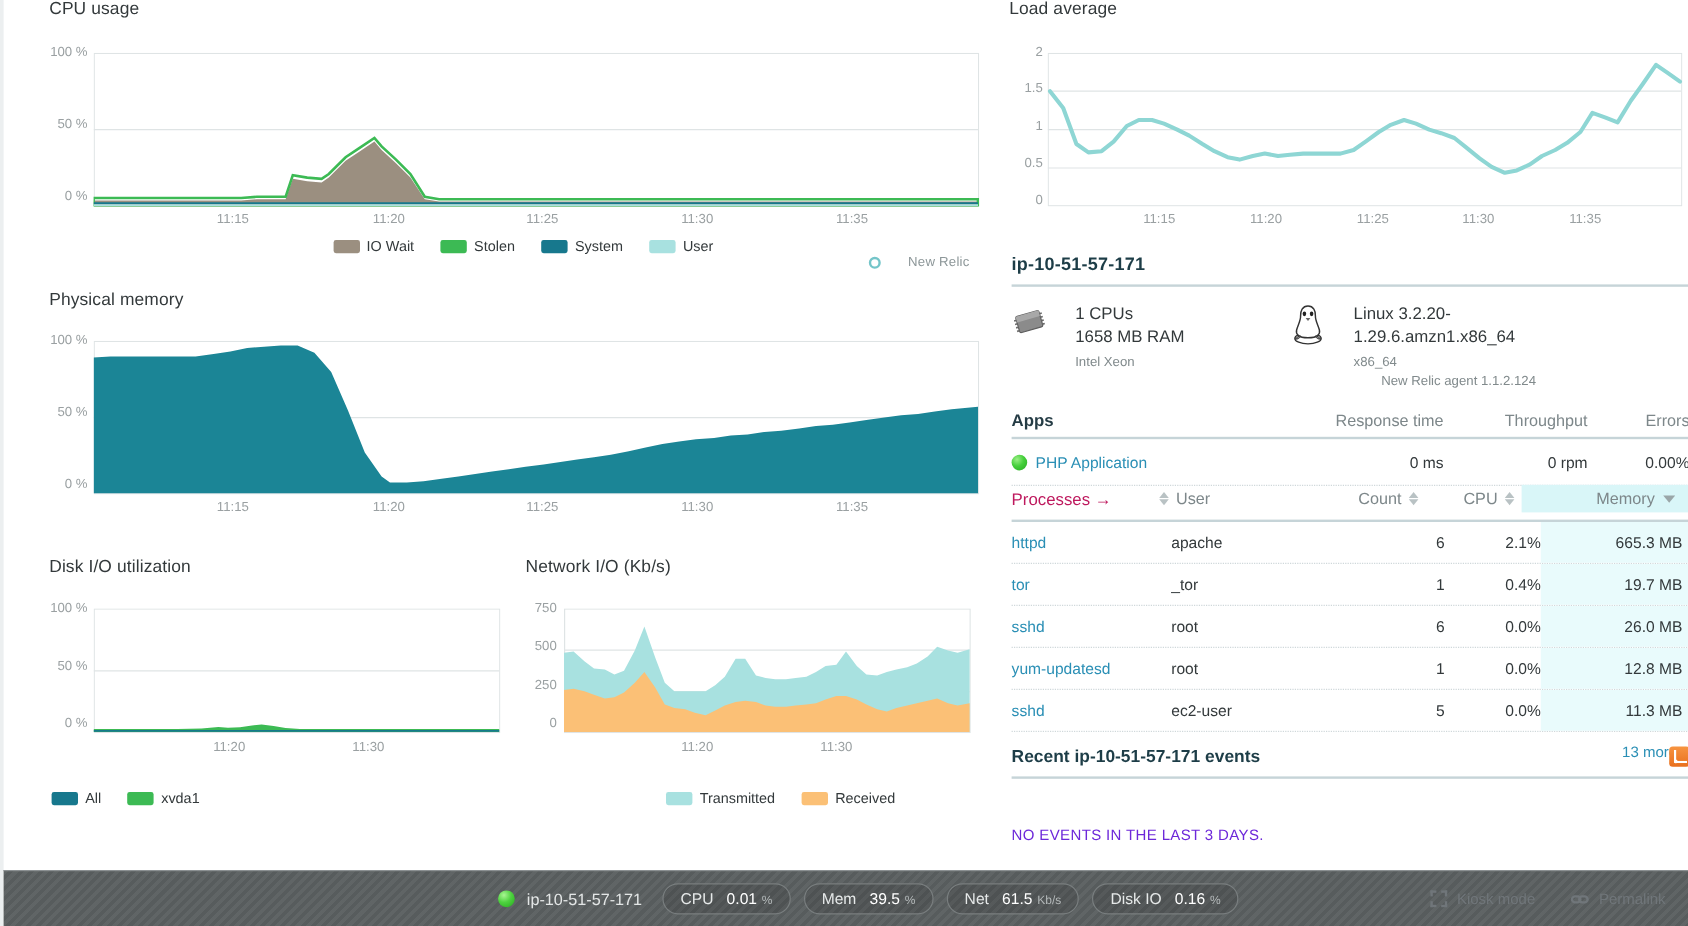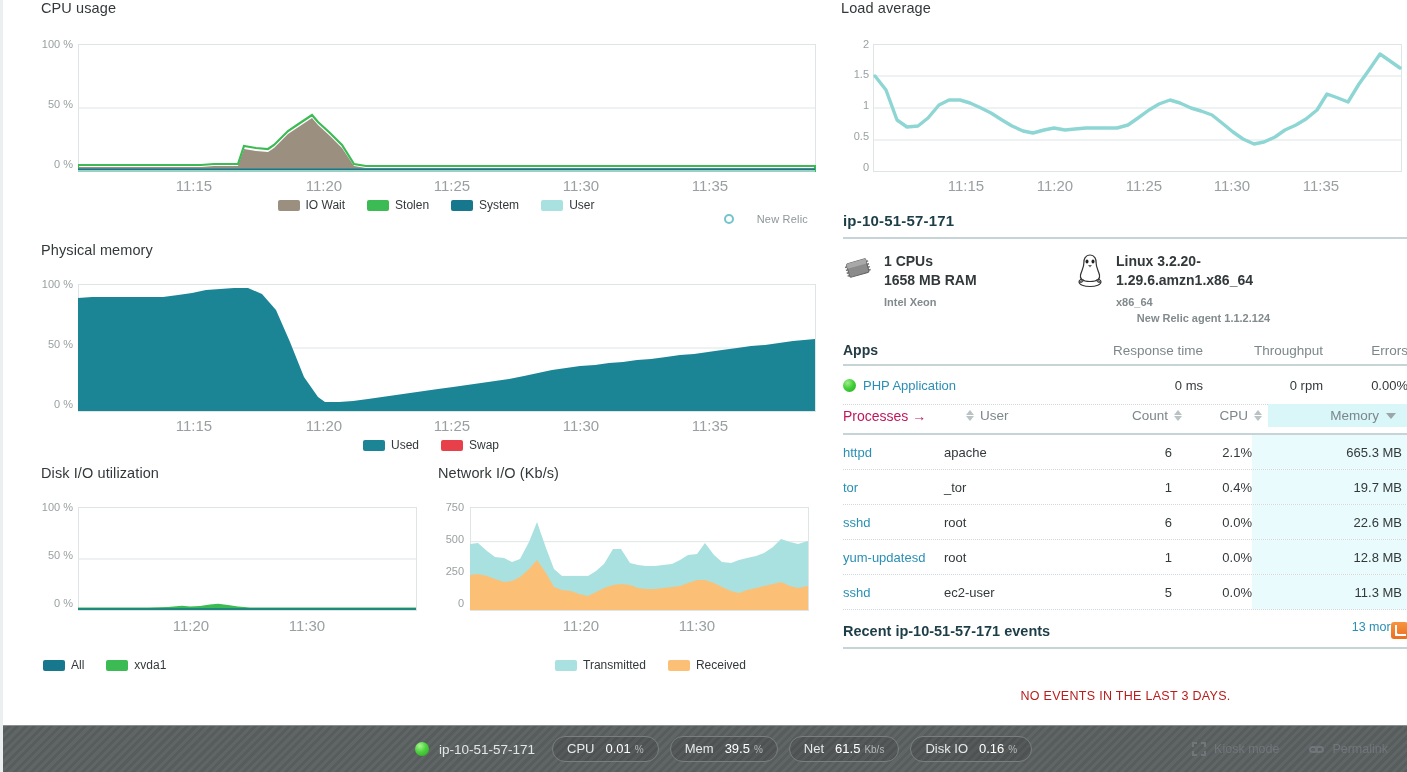--- a/index.html
+++ b/index.html
@@ -27,21 +27,21 @@
   .plot svg { display: block; }
   .ylab {
     position: absolute;
     font-size: 11px;
     color: #9aa0a2;
     text-align: right;
     white-space: nowrap;
   }
   .xlab {
     position: absolute;
-    font-size: 15px;
+    font-size: 11px;
     color: #9aa0a2;
     white-space: nowrap;
     transform: translateX(-50%);
   }
   .legend {
     display: flex;
     align-items: center;
     gap: 7px;
     font-size: 12px;
     color: #33393b;
@@ -81,21 +81,21 @@
   #load-card .plot { margin-top: 28px; }
 
   #host-panel { position: absolute; left: 2px; top: 212px; width: 565px; }
   .host-name {
     font-size: 15px; font-weight: bold; color: #1d3d47;
     letter-spacing: .2px;
   }
   .rule { height: 2px; background: #c6d4d8; margin-top: 8px; }
   .rule.thin { height: 1px; background: #d9e2e5; }
   .hw-row { display: flex; margin-top: 13px; }
-  .hw-block { display: flex; gap: 11px; font-weight: bold; }
+  .hw-block { display: flex; gap: 23px; }
   .hw-block.cpu { width: 232px; }
   .hw-text .big { font-size: 14px; color: #33393b; line-height: 19px; }
   .hw-text .small { font-size: 11px; color: #818a8c; margin-top: 5px; line-height: 15px; }
   .hw-text .os { font-size: 14px; color: #33393b; line-height: 19px; max-width: 175px; }
 
   .apps-head {
     display: flex; align-items: baseline; margin-top: 16px;
     font-size: 13.5px; color: #7d878a;
   }
   .apps-head .t { font-weight: bold; color: #253c45; font-size: 14px; flex: 1; }
@@ -130,21 +130,21 @@
   .sorter i.up { border-bottom: 5px solid #b9c2c4; }
   .sorter i.dn { border-top: 5px solid #b9c2c4; }
   .sorter.active { margin-left: 7px; }
   .sorter.active i.dn { border-top: 6px solid #9aa6a8; border-left-width: 5px; border-right-width: 5px; }
   .proc-row { display: flex; align-items: center; border-bottom: 1px dotted #cfd8da; font-size: 13px; }
   .proc-row > div { padding: 10px 0 9px 0; }
   .proc-row .name { flex: 1; color: #2a8fb5; }
   .proc-row .user { width: 132px; color: #33393b; }
   .proc-row .count { width: 96px; text-align: right; color: #33393b; }
   .proc-row .cpu { width: 80px; text-align: right; color: #33393b; }
-  .proc-row .mem { width: 156px; text-align: right; color: #33393b; background: #e9fbfc; padding-right: 6px; }
+  .proc-row .mem { width: 124px; text-align: right; color: #33393b; background: #e9fbfc; padding-right: 6px; }
   .more { text-align: right; font-size: 12.5px; color: #2a8fb5; margin-top: 10px; }
 
   
   #events { position: absolute; left: 2px; top: 622px; width: 565px; }
   .ev-head { display: flex; align-items: center; }
   .ev-head .t { flex: 1; font-size: 14.5px; font-weight: bold; color: #1d3d47; }
   .rss {
     width: 17px; height: 17px; border-radius: 3px;
     background: linear-gradient(#f79440, #e9701e);
     position: relative; flex: none;
@@ -156,21 +156,21 @@
   .rss::before {
     content: ""; position: absolute; left: 3.5px; bottom: 3px;
     width: 9px; height: 9px;
     border: 2px solid #fff; border-radius: 0 0 0 0;
     border-top: none; border-right: none;
     border-bottom-left-radius: 1px;
     box-shadow: 3px -3px 0 -2px #fff;
     -webkit-mask: radial-gradient(circle at 0% 100%, #000 0 11px, transparent 11px);
   }
   .ev-empty {
-    text-align: center; font-size: 12.5px; color: #b91c1c;
+    font-size: 12.5px; color: #6d28d9;
     letter-spacing: .3px; margin-top: 40px;
   }
 
   
   #footer {
     position: absolute; left: 0; bottom: 0; width: 1407px; height: 47px;
     background-color: #5a5f60;
     background-image: repeating-linear-gradient(135deg,
       rgba(255,255,255,.035) 0 3px, rgba(0,0,0,.03) 3px 6px);
     border-top: 1px solid #8b9092;
@@ -294,30 +294,20 @@
                    L389,101 L403,99 L417,97 L431,95 L446,92 L460,89 L474,86 L488,84 L502,82
                    L517,81 L531,79 L545,78 L559,76 L573,75 L588,73 L602,71 L616,70 L630,68
                    L644,66 L659,64 L673,62 L687,61 L701,59 L715,57 L737,55
                    L737,127 L0,127 Z" fill="#1b8596"></path>
         </svg>
         <div class="xlab" style="left:153px; top:133px;">11:15</div>
         <div class="xlab" style="left:283px; top:133px;">11:20</div>
         <div class="xlab" style="left:411px; top:133px;">11:25</div>
         <div class="xlab" style="left:540px; top:133px;">11:30</div>
         <div class="xlab" style="left:669px; top:133px;">11:35</div>
-      </div>
-      <div id="mem-legend" class="legend">
-        <span class="item">
-          <span class="swatch" style="background:#1b8596"></span>
-          <span>Used</span>
-        </span>
-        <span class="item">
-          <span class="swatch" style="background:#e8404a"></span>
-          <span>Swap</span>
-        </span>
       </div>
     </div>
 
     <div id="disk-card">
       <div class="chart-title">Disk I/O utilization</div>
       <div class="plot" style="height:125px;">
         <div class="ylab" style="left:-34px; top:-6px; width:66px;">100 %</div>
         <div class="ylab" style="left:-34px; top:42px; width:66px;">50 %</div>
         <div class="ylab" style="left:-34px; top:90px; width:66px;">0 %</div>
         <svg width="339" height="104" viewBox="0 0 339 104" style="position:absolute;left:37px;top:0;">
@@ -524,21 +514,21 @@
         <div class="user">_tor</div>
         <div class="count">1</div>
         <div class="cpu">0.4%</div>
         <div class="mem">19.7 MB</div>
       </div>
       <div class="proc-row">
         <div class="name">sshd</div>
         <div class="user">root</div>
         <div class="count">6</div>
         <div class="cpu">0.0%</div>
-        <div class="mem">22.6 MB</div>
+        <div class="mem">26.0 MB</div>
       </div>
       <div class="proc-row">
         <div class="name">yum-updatesd</div>
         <div class="user">root</div>
         <div class="count">1</div>
         <div class="cpu">0.0%</div>
         <div class="mem">12.8 MB</div>
       </div>
       <div class="proc-row">
         <div class="name">sshd</div>

